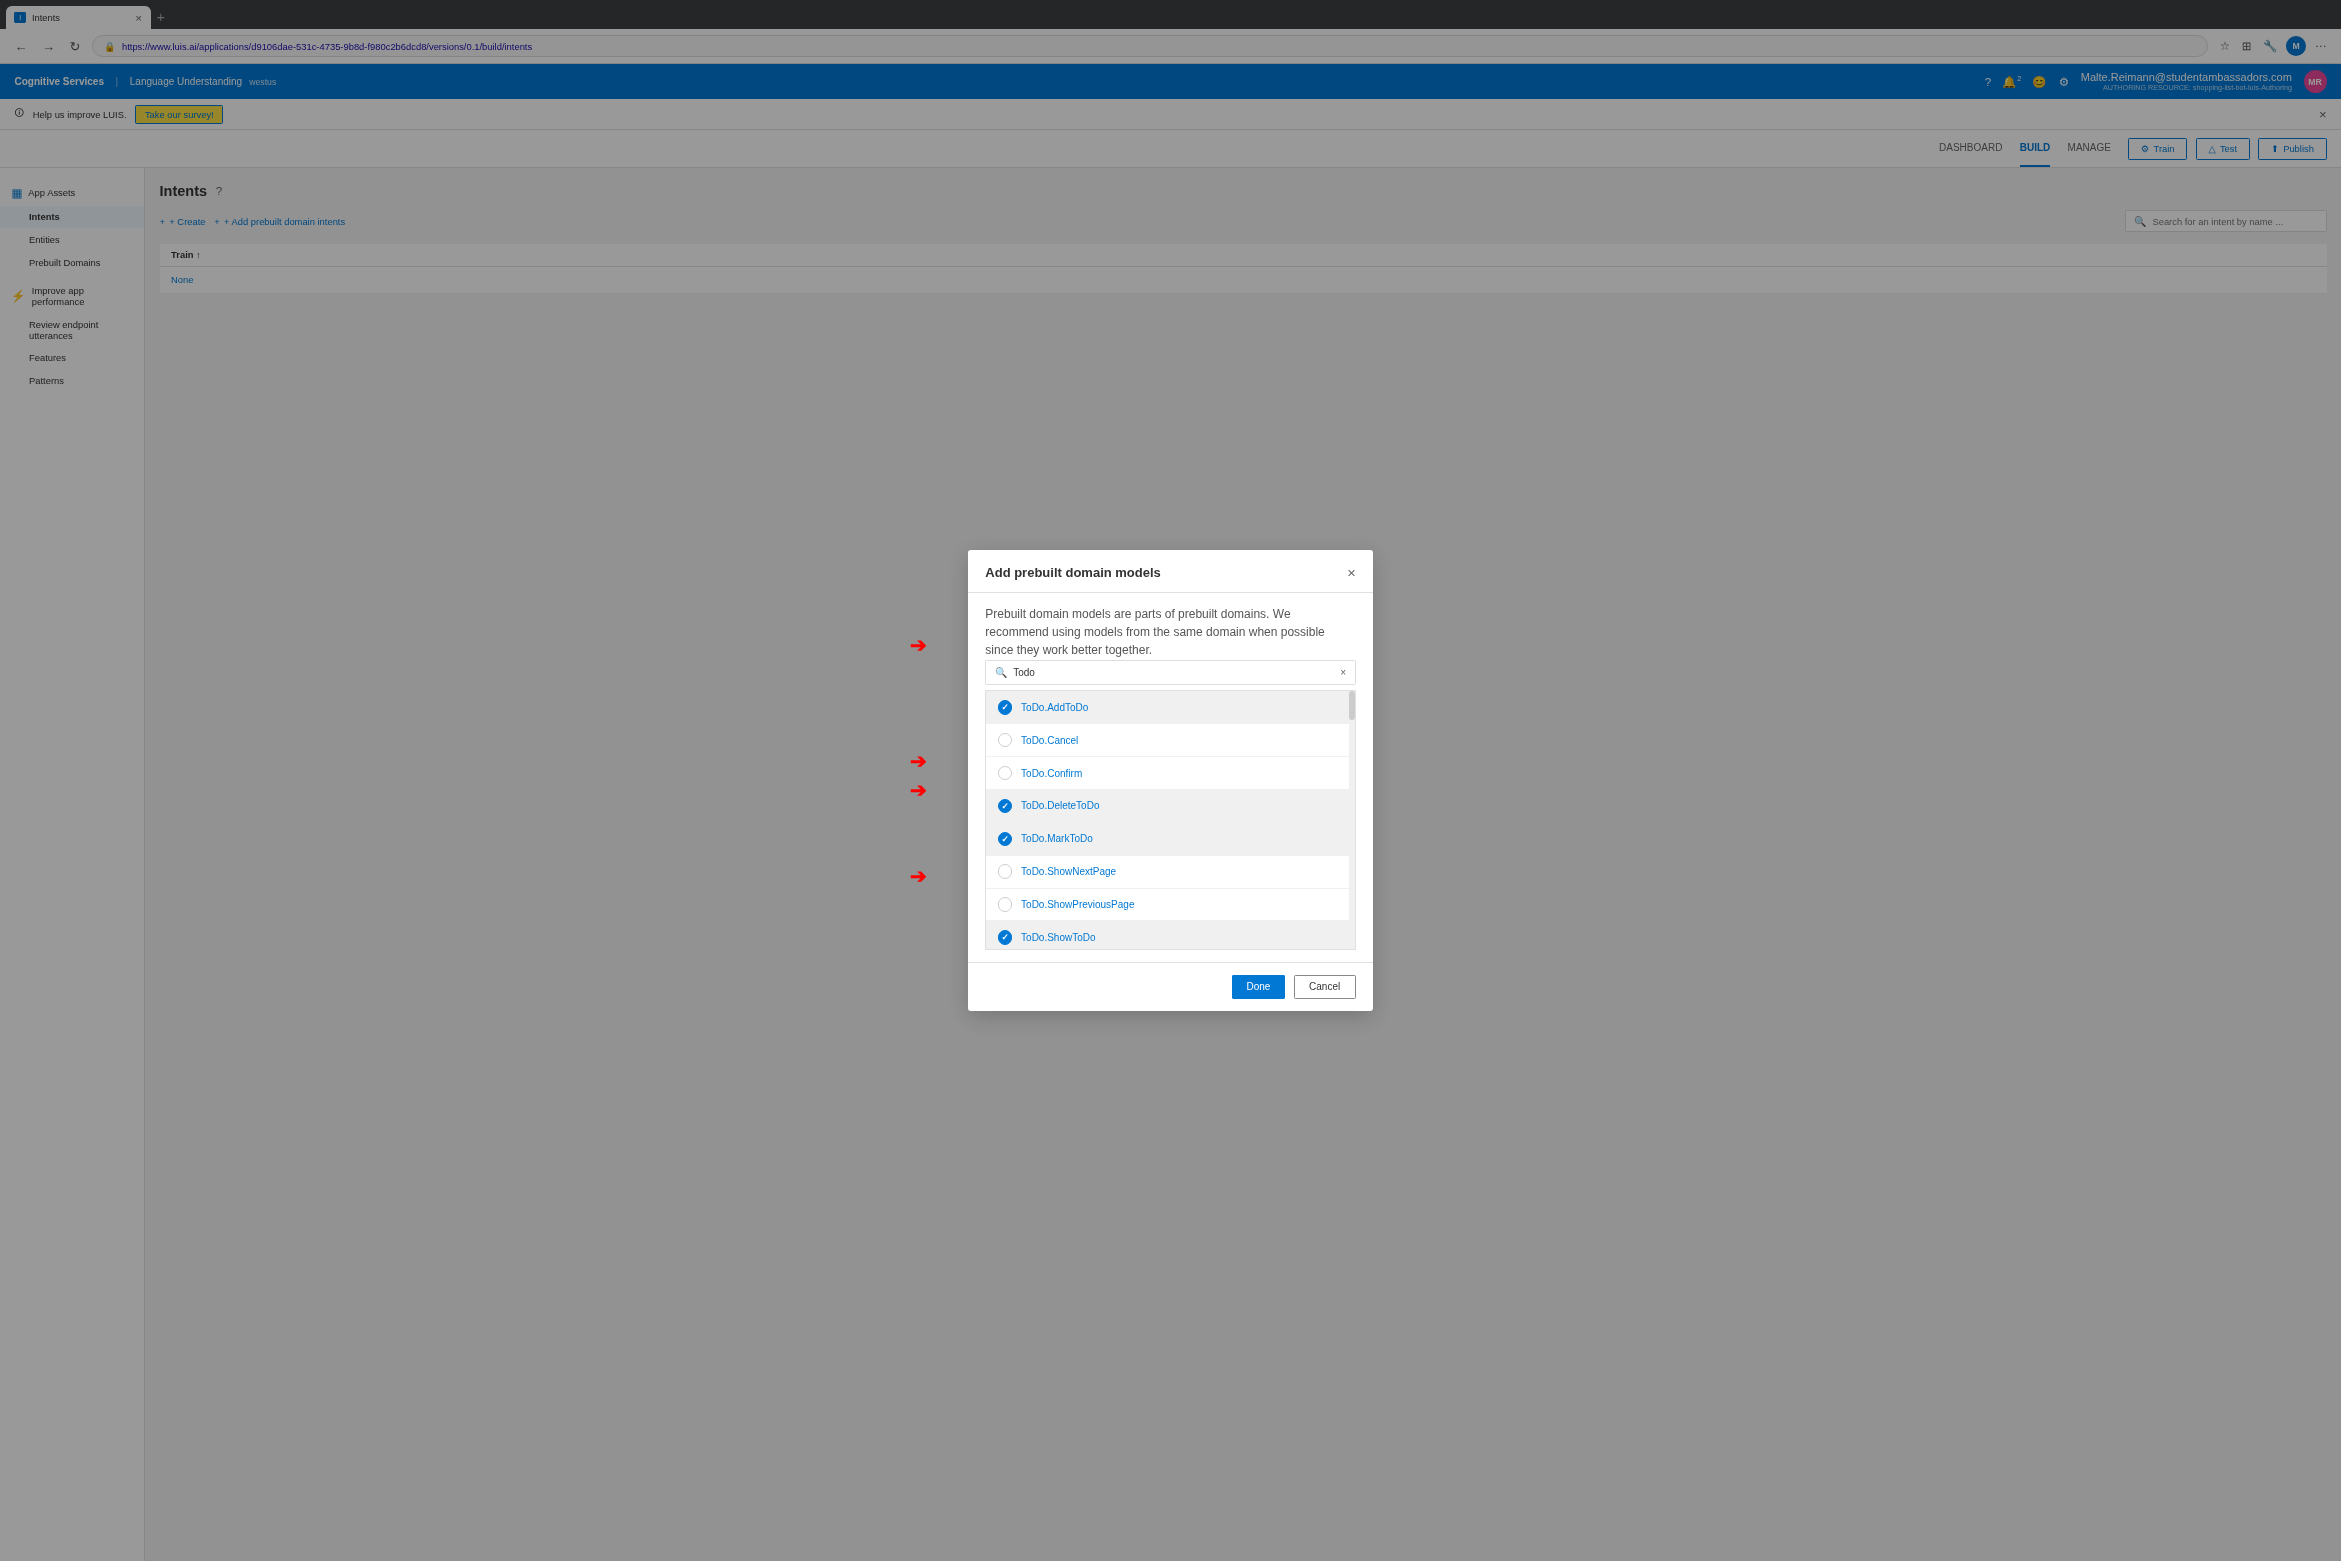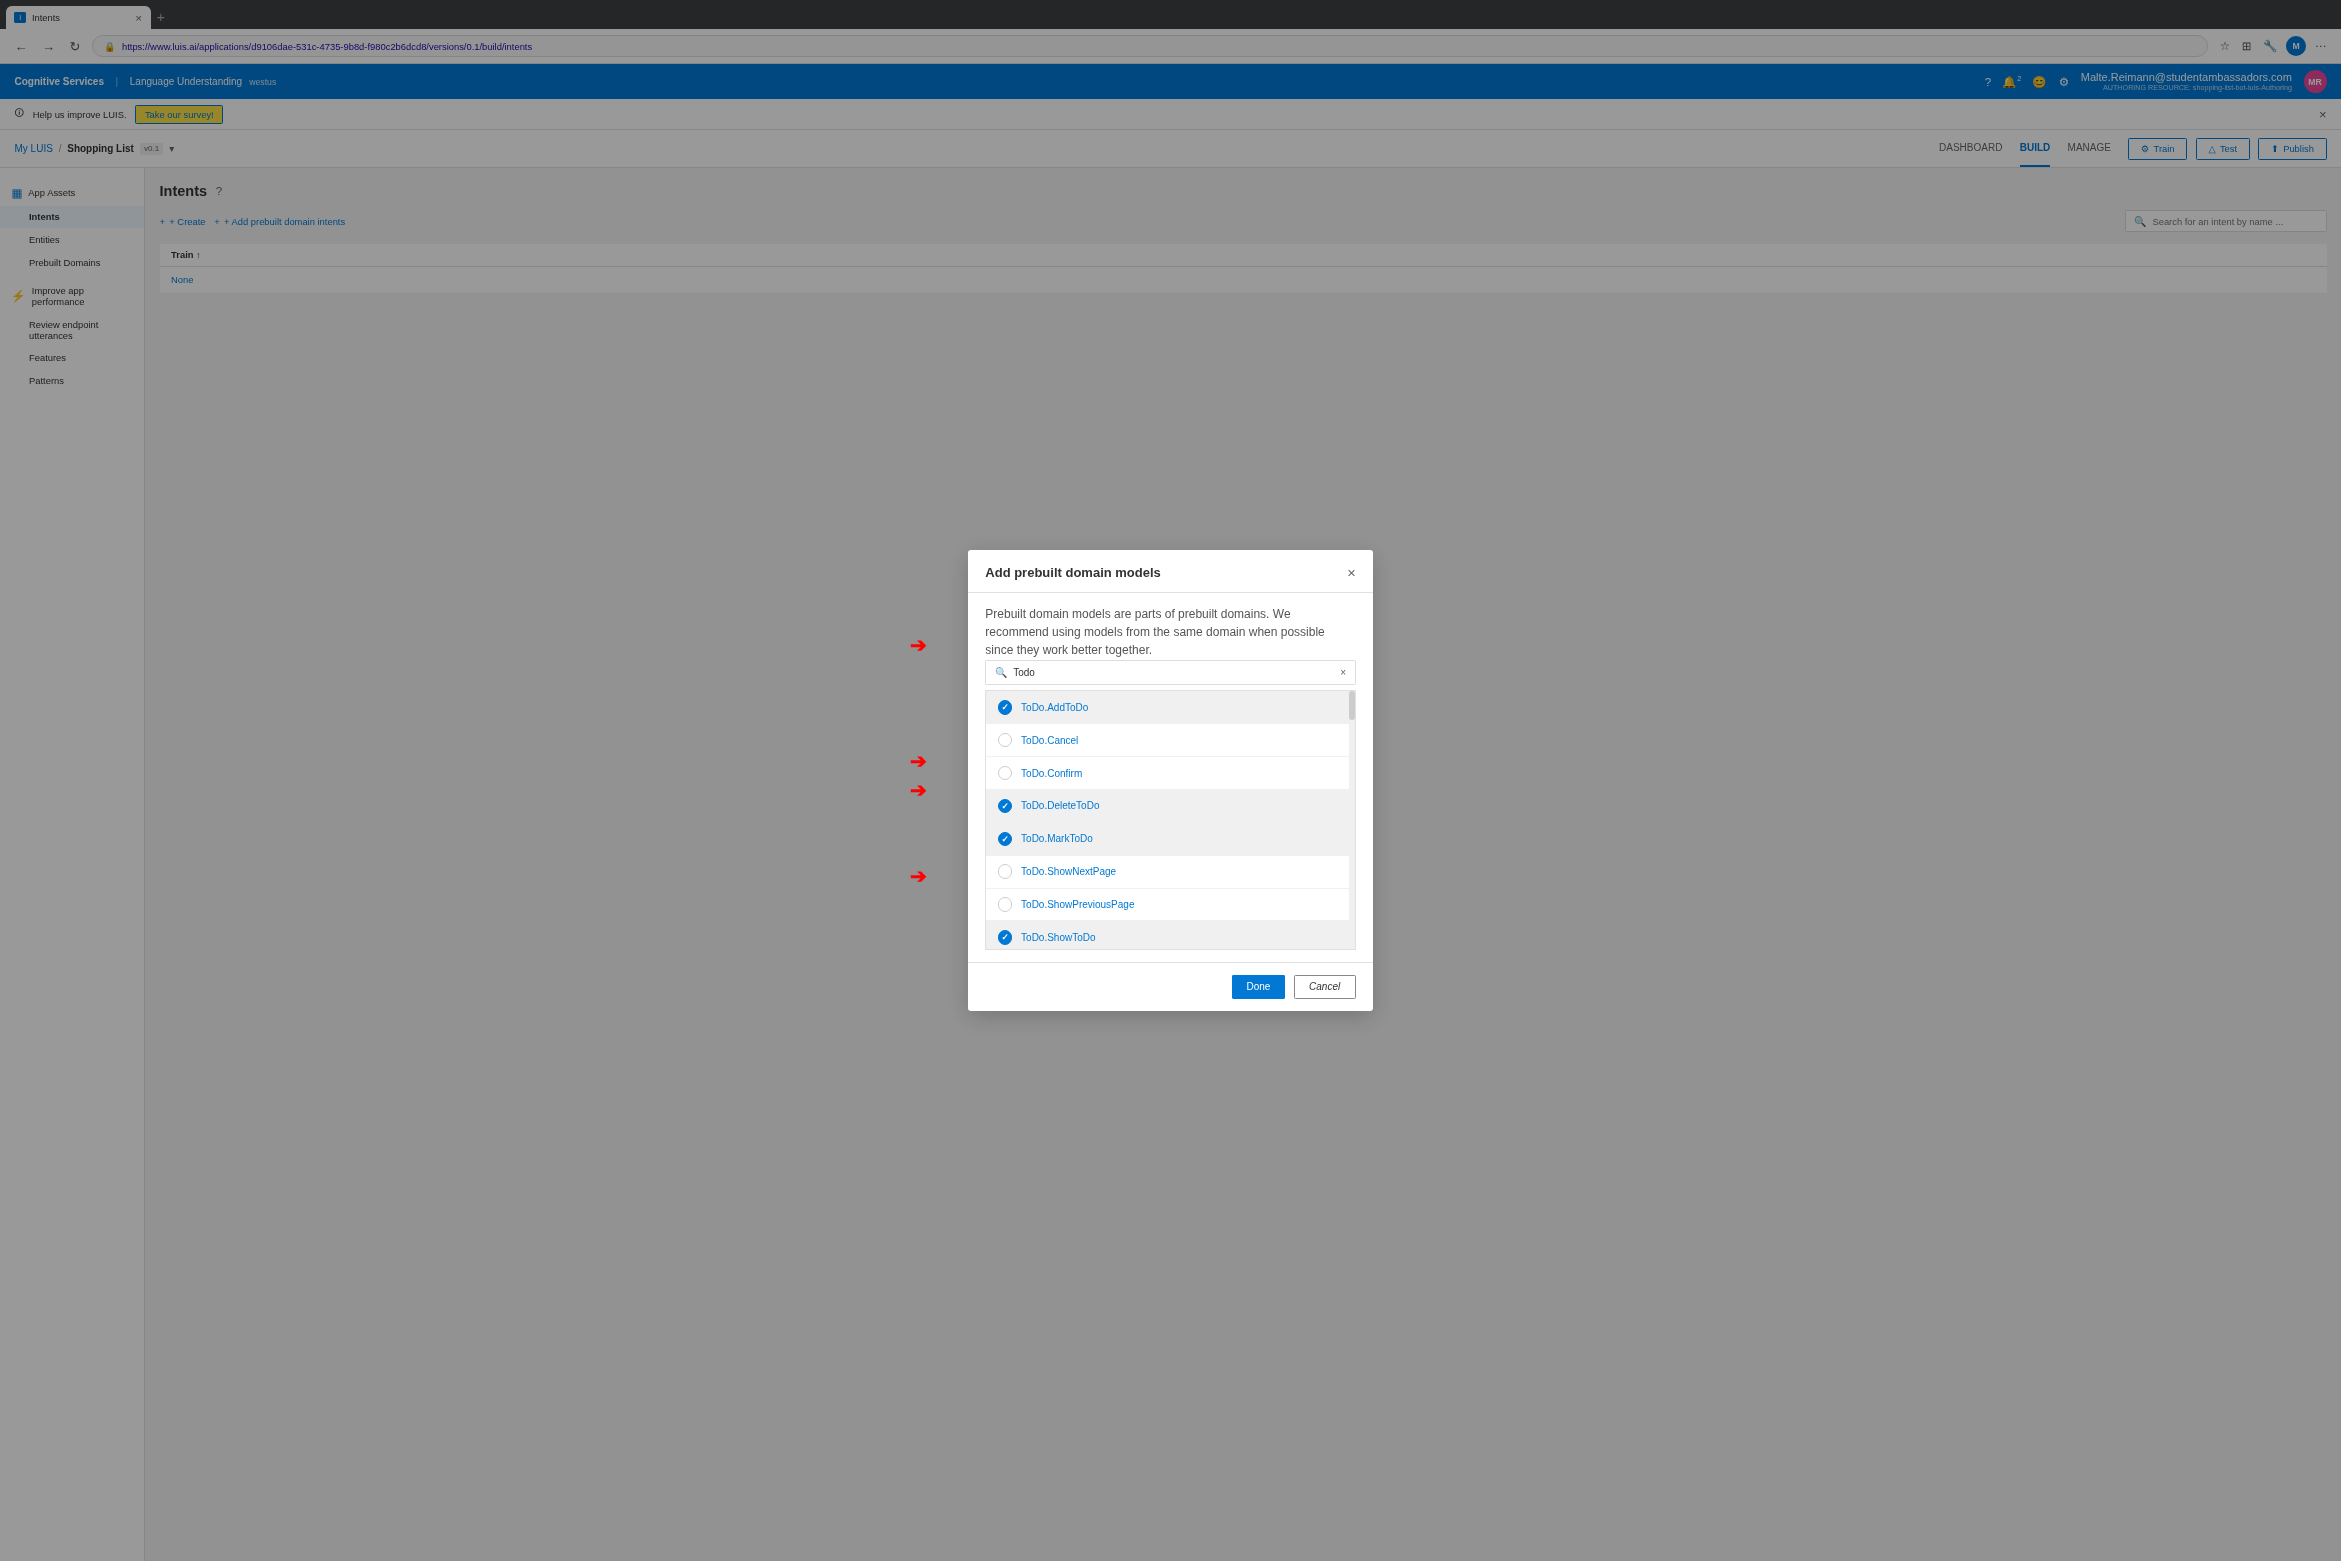--- a/index.html
+++ b/index.html
@@ -91,21 +91,21 @@
     .dialog-list-item { display: flex; align-items: center; gap: 8.7px; padding: 8.7px 11.6px; cursor: pointer; border-bottom: 0.7px solid #f0f0f0; font-size: 10px; }
     .dialog-list-item.checked { background: #f0f0f0; }
     .checkbox { width: 14.5px; height: 14.5px; border-radius: 50%; border: 1.4px solid #ccc; display: flex; align-items: center; justify-content: center; flex-shrink: 0; }
     .checkbox.checked { background: #0078d4; border-color: #0078d4; }
     .checkbox-check { color: white; font-size: 8.7px; font-weight: 700; }
     .item-label { color: #0078d4; }
     .scrollbar-track { position: absolute; right: 0; top: 0; width: 5.8px; height: 100%; background: #f0f0f0; }
     .scrollbar-thumb { position: absolute; right: 0; top: 0; width: 5.8px; height: 29px; background: #ccc; border-radius: 2.9px; }
     .dialog-footer { padding: 11.6px 17.3px; display: flex; justify-content: flex-end; gap: 8.7px; border-top: 0.7px solid #e0e0e0; }
     .btn-primary { background: #0078d4; color: white; border: none; padding: 5.8px 14.5px; border-radius: 1.4px; cursor: pointer; font-size: 10px; }
-    .btn-secondary { background: white; color: #333; border: 0.7px solid #8a8886; padding: 5.8px 14.5px; border-radius: 1.4px; cursor: pointer; font-size: 10px; font-style: italic; }
+    .btn-secondary { background: white; color: #333; border: 0.7px solid #8a8886; padding: 5.8px 14.5px; border-radius: 1.4px; cursor: pointer; font-size: 10px; }
   </style>
 </head>
 <body>
 
 <div>
 
   <div class="tab-bar">
     <div class="tab">
       <div class="tab-favicon">I</div>
       <span class="tab-title">Intents</span>
@@ -154,27 +154,20 @@
 </div>
 
 <div class="survey-bar">
   <span>🛈</span>
   <span>Help us improve LUIS.</span>
   <button class="survey-btn">Take our survey!</button>
   <span class="survey-bar-close">×</span>
 </div>
 
 <div class="main-nav">
-  <div class="breadcrumb">
-    <a class="breadcrumb-link">My LUIS</a>
-    <span class="breadcrumb-sep">/</span>
-    <span class="breadcrumb-current">Shopping List</span>
-    <span class="version-tag">v0.1</span>
-    <span style="color:#666;font-size:10px;cursor:pointer;">▾</span>
-  </div>
   <div class="nav-tabs">
     <a class="nav-tab">DASHBOARD</a>
     <a class="nav-tab active">BUILD</a>
     <a class="nav-tab">MANAGE</a>
   </div>
   <div class="nav-actions">
     <button class="nav-action-btn">
       <span>⚙</span>
       <span>Train</span>
     </button>

